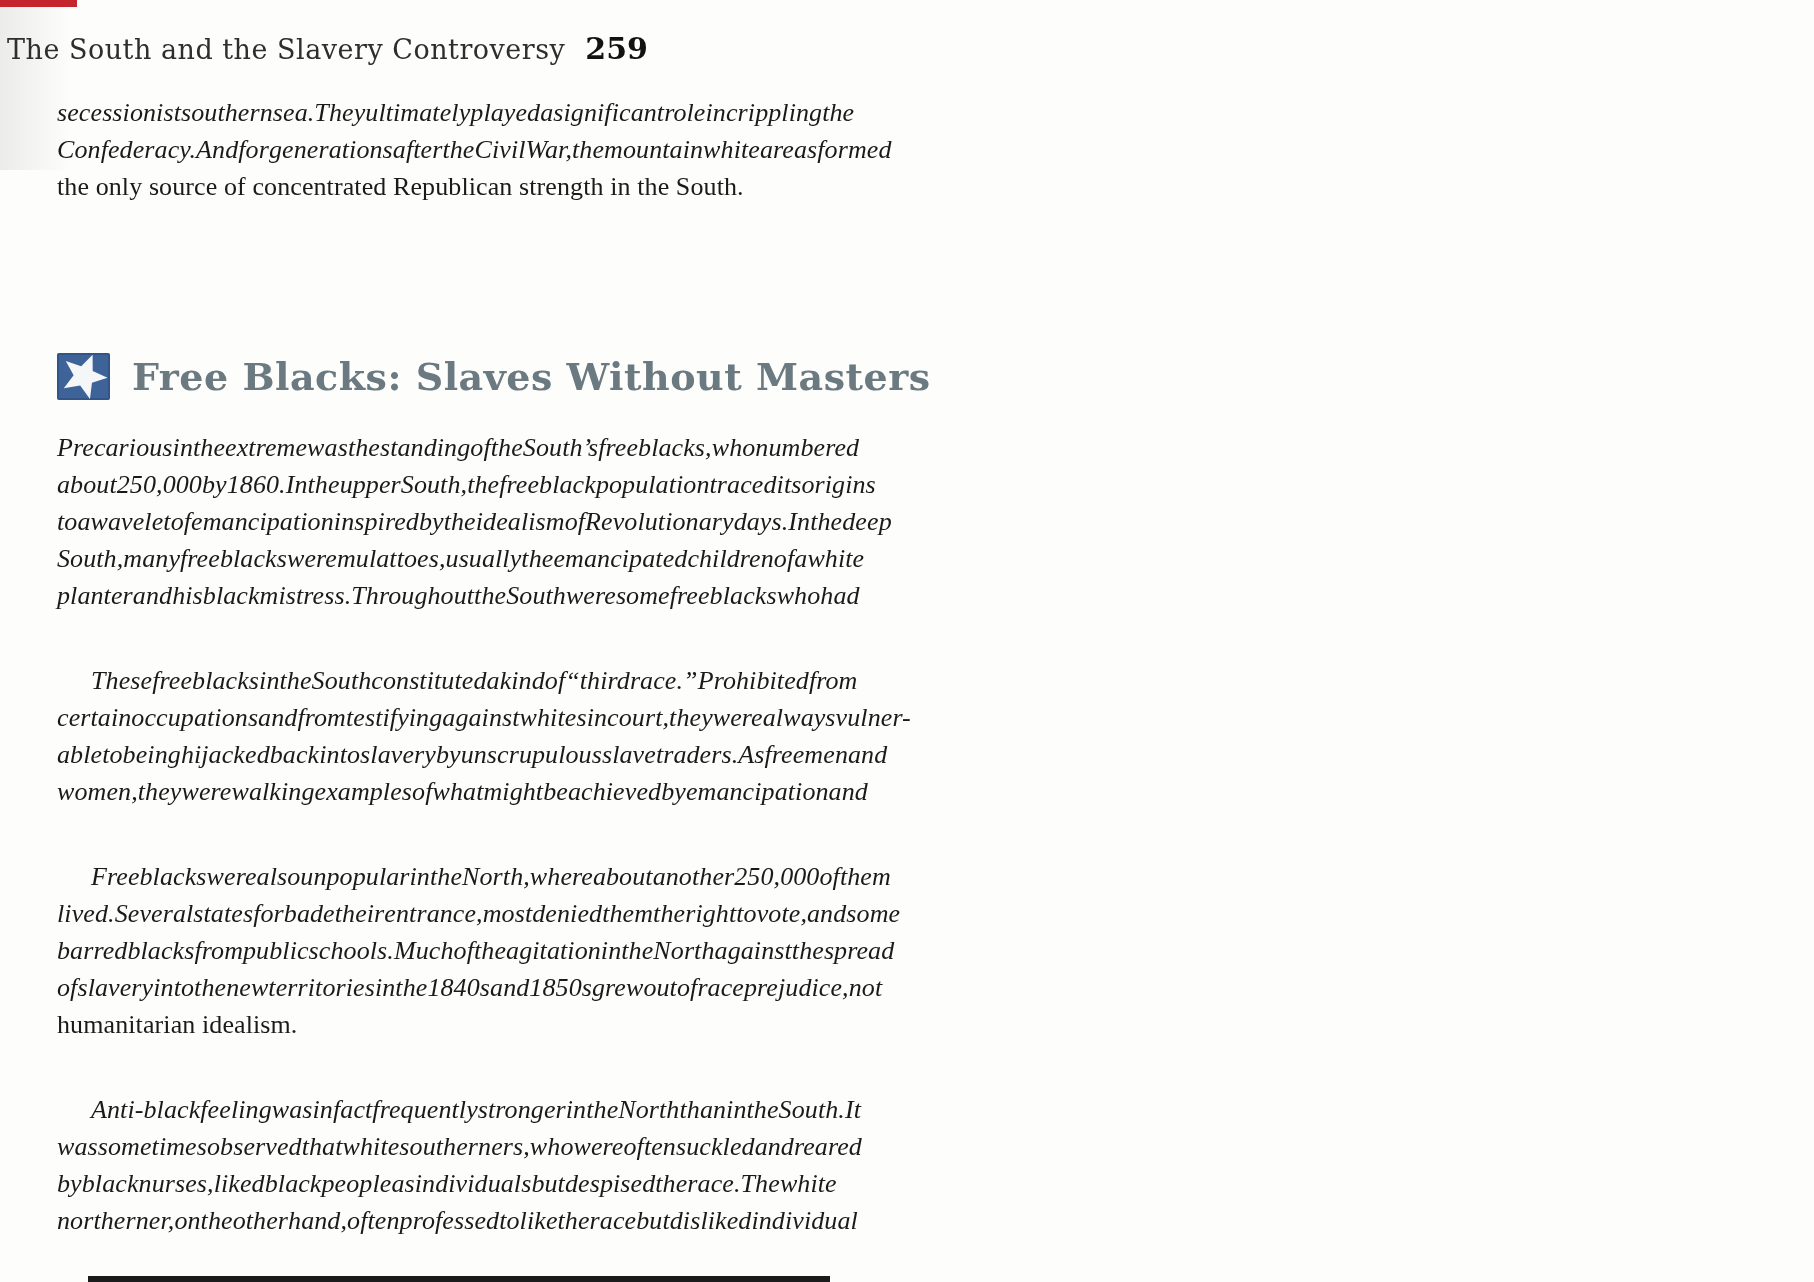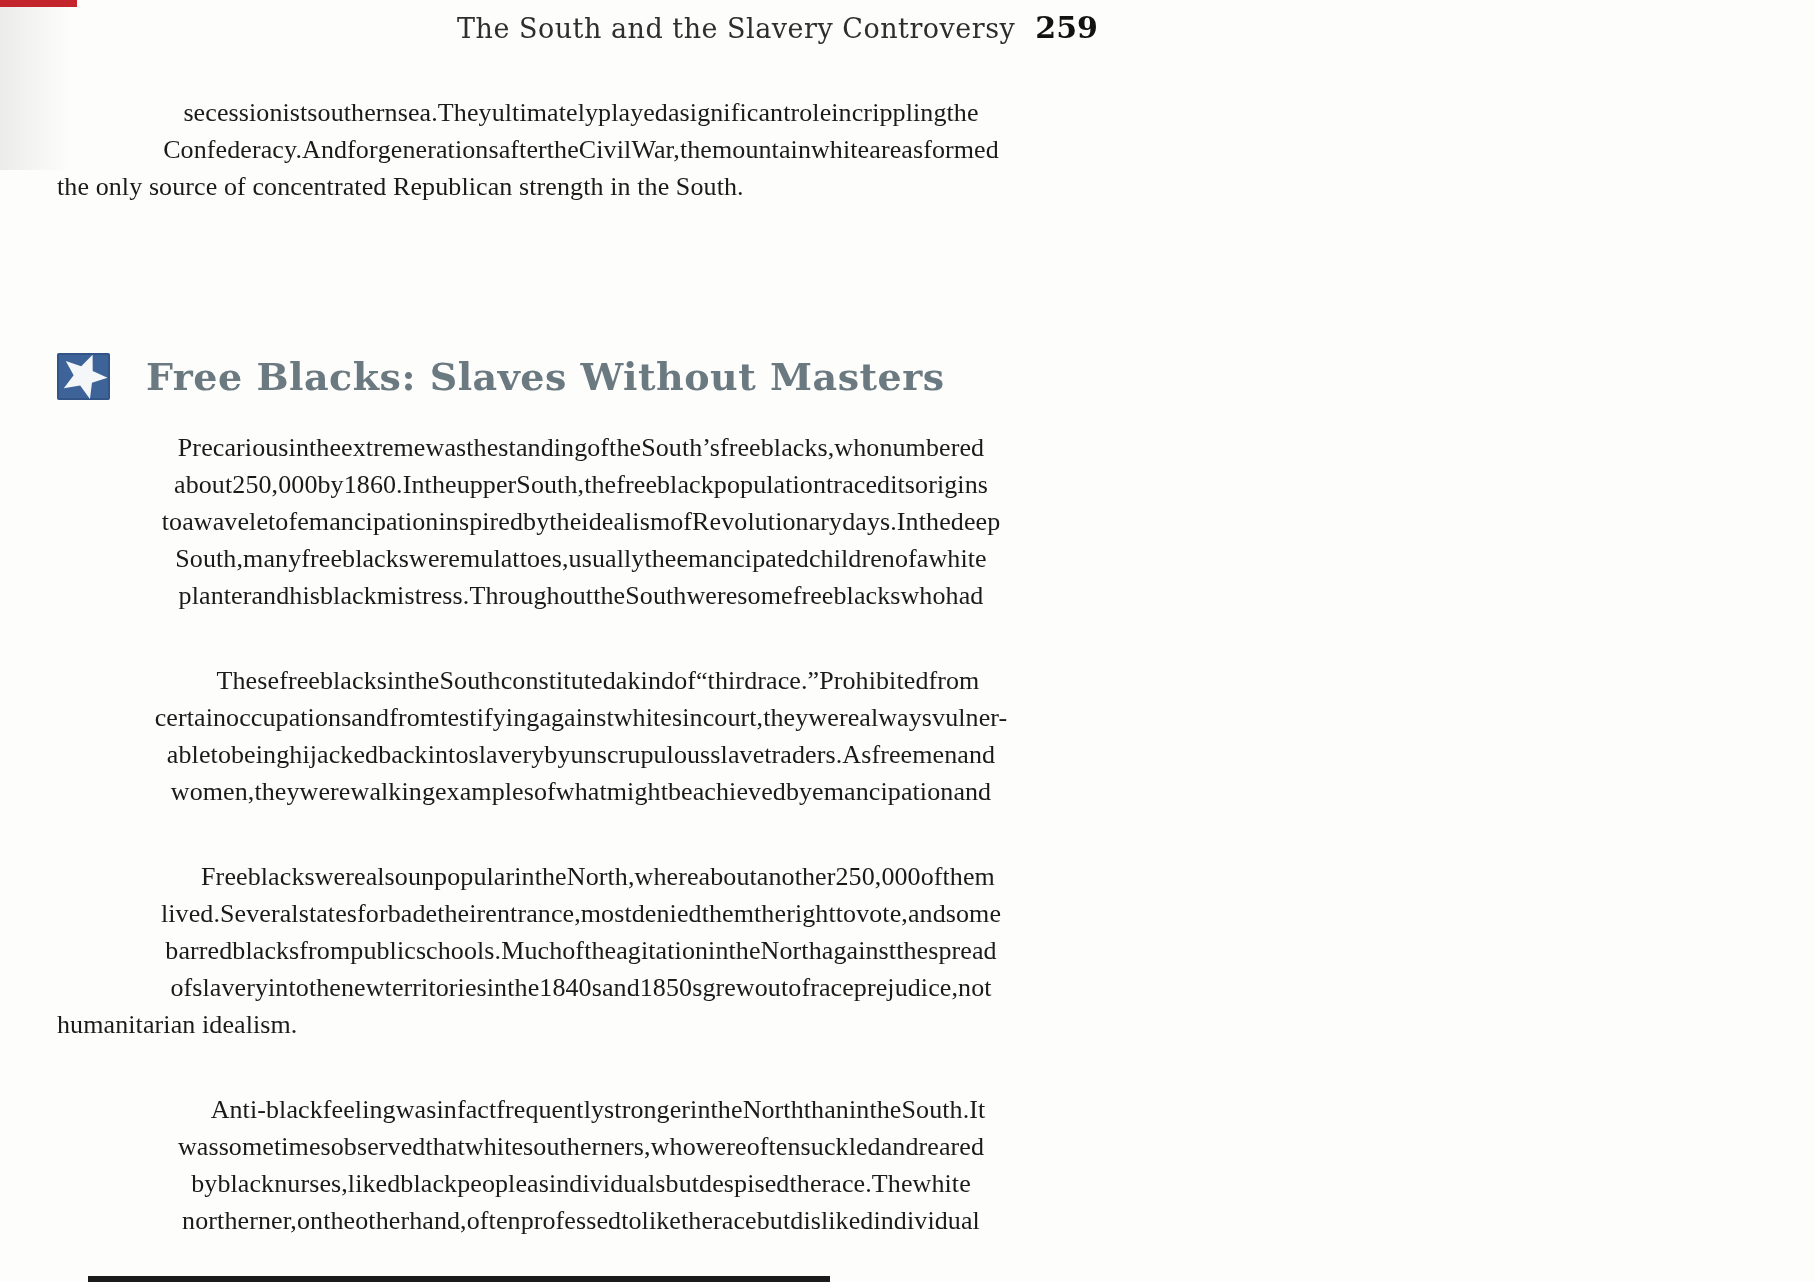--- a/index.html
+++ b/index.html
@@ -18,22 +18,22 @@
     position: absolute; left: 0; top: 0; width: 70px; height: 170px;
     background: linear-gradient(to right, rgba(190,190,190,.28), rgba(255,255,255,0));
     pointer-events: none;
   }
   
   .top-mark { position: absolute; top: 0; left: 0; width: 77px; height: 7px; }
   .bottom-rule { position: absolute; bottom: 0; left: 88px; width: 742px; height: 6px; }
 
   
   .running-header {
-    position: absolute; top: 10px; left: 0; right: 266px;
-    text-align: center;
+    position: absolute; top: 31px; left: 0; right: 266px;
+    text-align: left;
     font-family: "DejaVu Serif", serif;
     white-space: nowrap;
     margin-left: 7px;
   }
   .running-head-title {
     font-size: 27px; color: #2e2e2e; letter-spacing: 0.5px;
   }
   .page-number {
     font-size: 30px; font-weight: bold; color: #121212; margin-left: 20px;
   }
@@ -41,26 +41,26 @@
   
   .text-column {
     position: absolute; left: 57px; top: 94px; width: 1048px;
   }
   .line {
     height: 37px; line-height: 37px;
     font-size: 26px;
     white-space: nowrap;
     letter-spacing: 0.1px;
   }
-  .line.just { display: flex; justify-content: center; }
+  .line.just { display: flex; justify-content: flex-start; font-style: italic; }
   .line.indent { padding-left: 34px; margin-top: 48px; }
 
   
   .section-heading {
-    display: flex; align-items: center; gap: 36px;
+    display: flex; align-items: center; gap: 22px;
     margin-top: 145px; margin-bottom: 27px;
     height: 52px;
   }
   .star-box {
     width: 53px; height: 47px; flex: 0 0 auto;
     display: flex; align-items: center; justify-content: center;
     border-radius: 2px;
     box-shadow: inset 0 0 0 2px rgba(20,40,80,.25);
   }
   .star-box svg { overflow: visible; }

